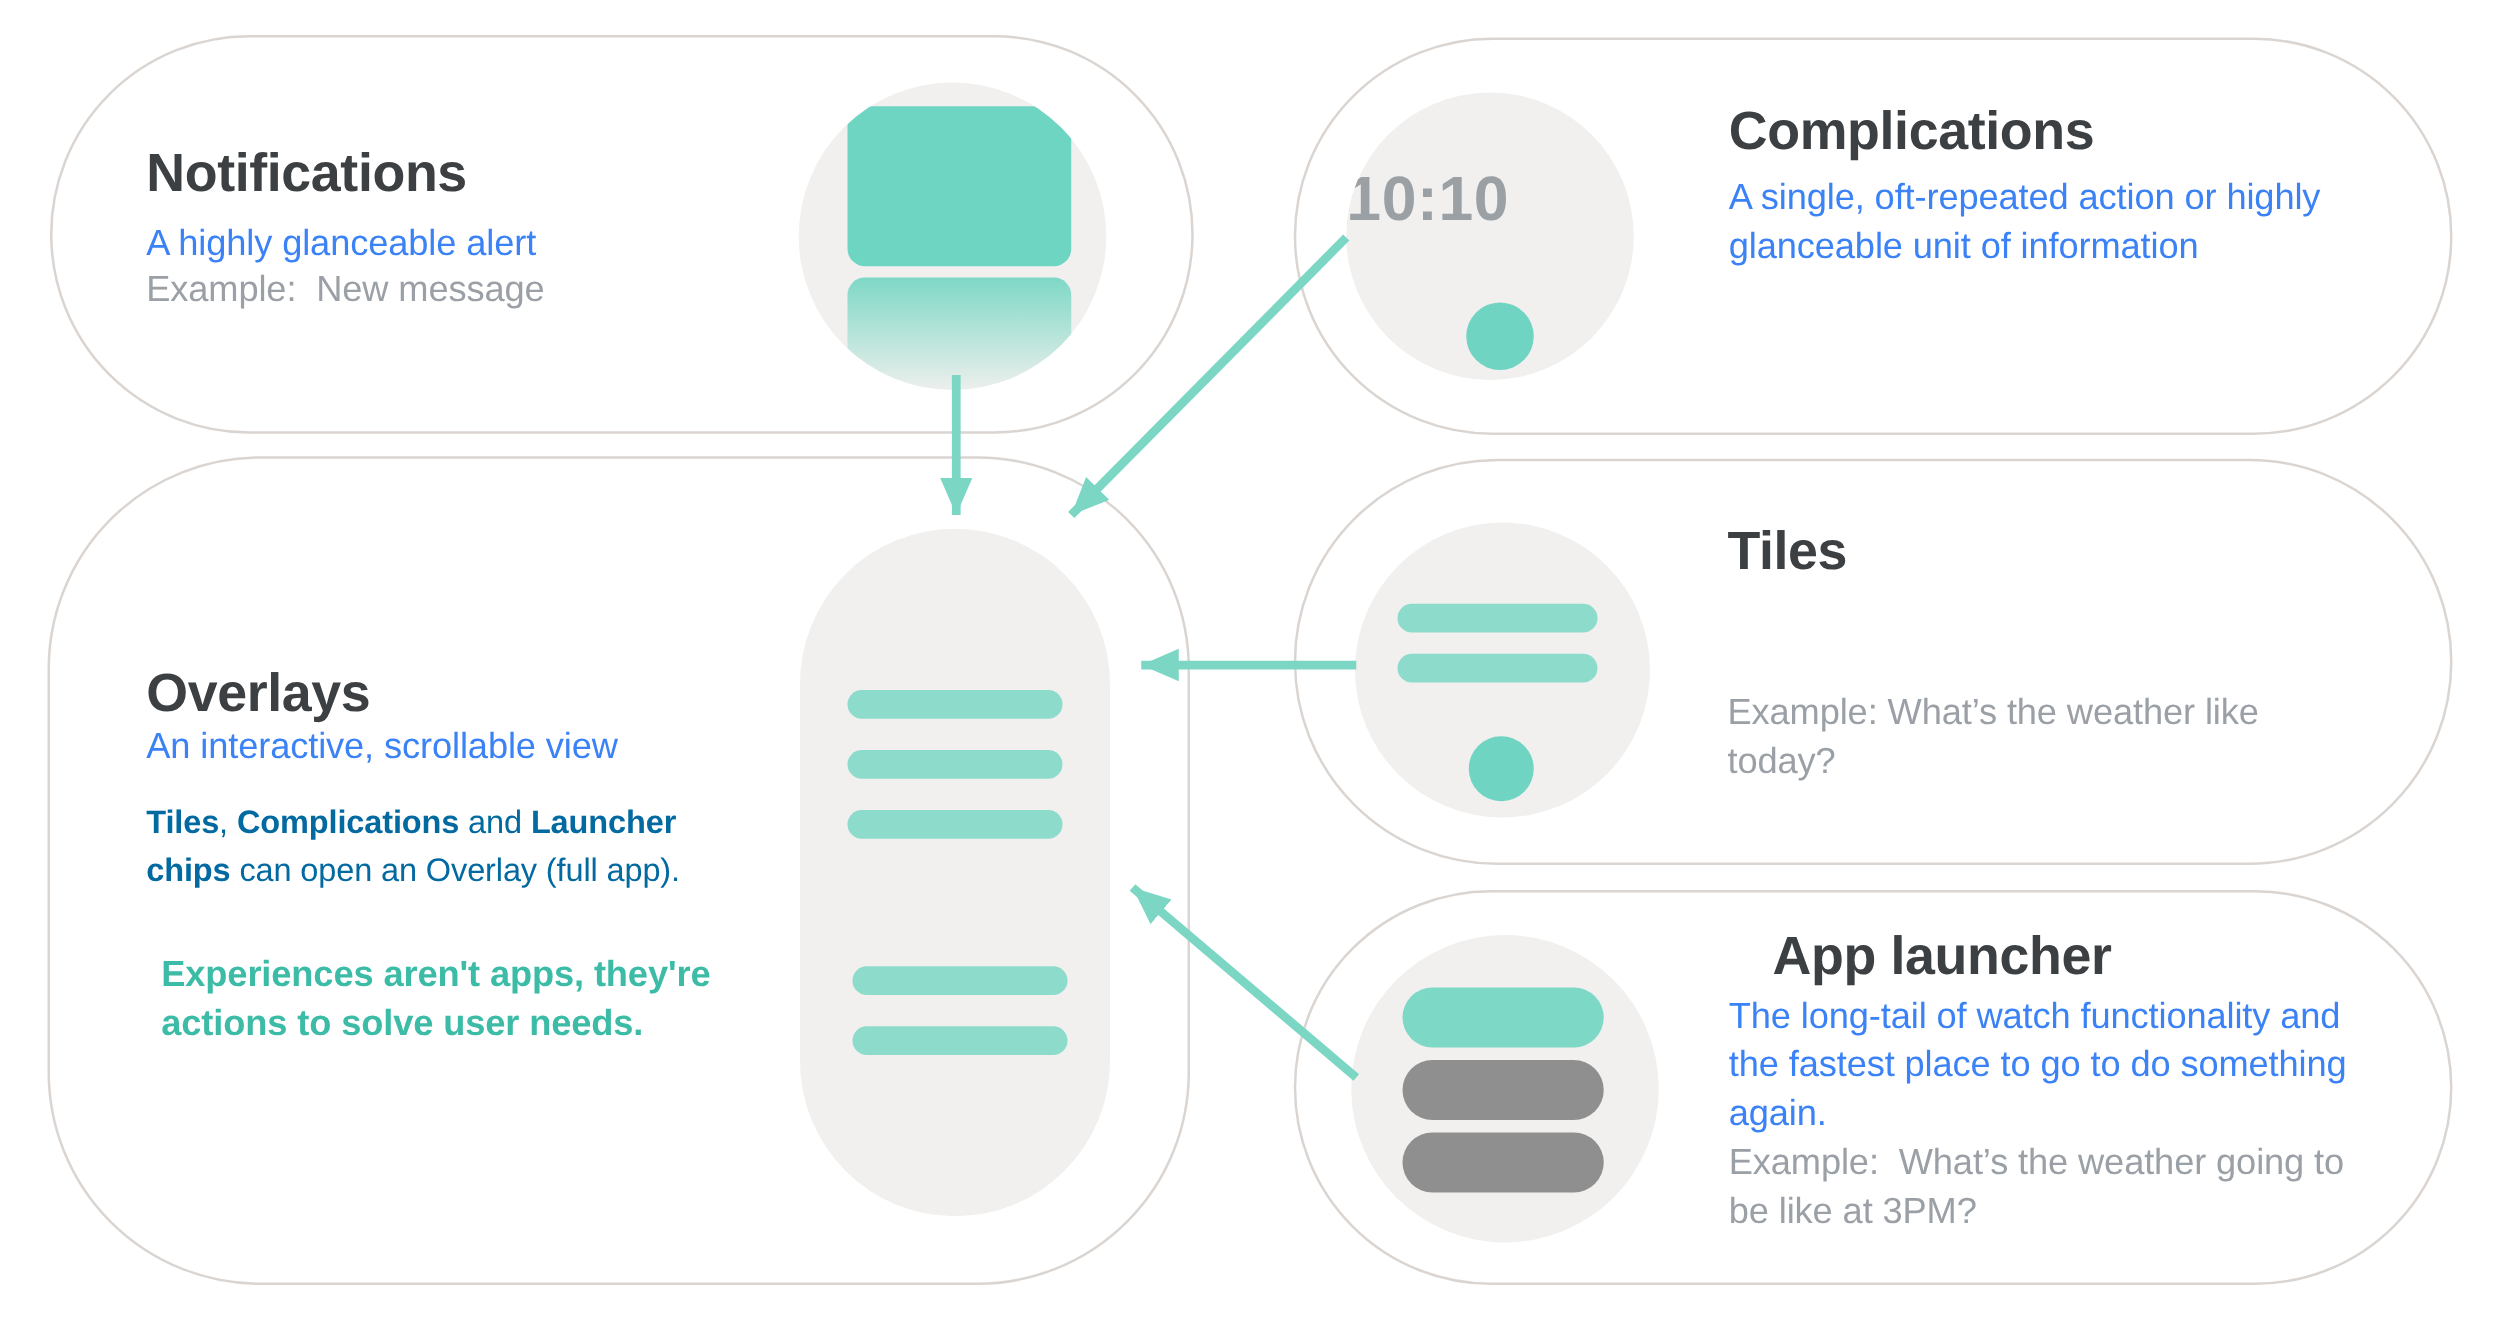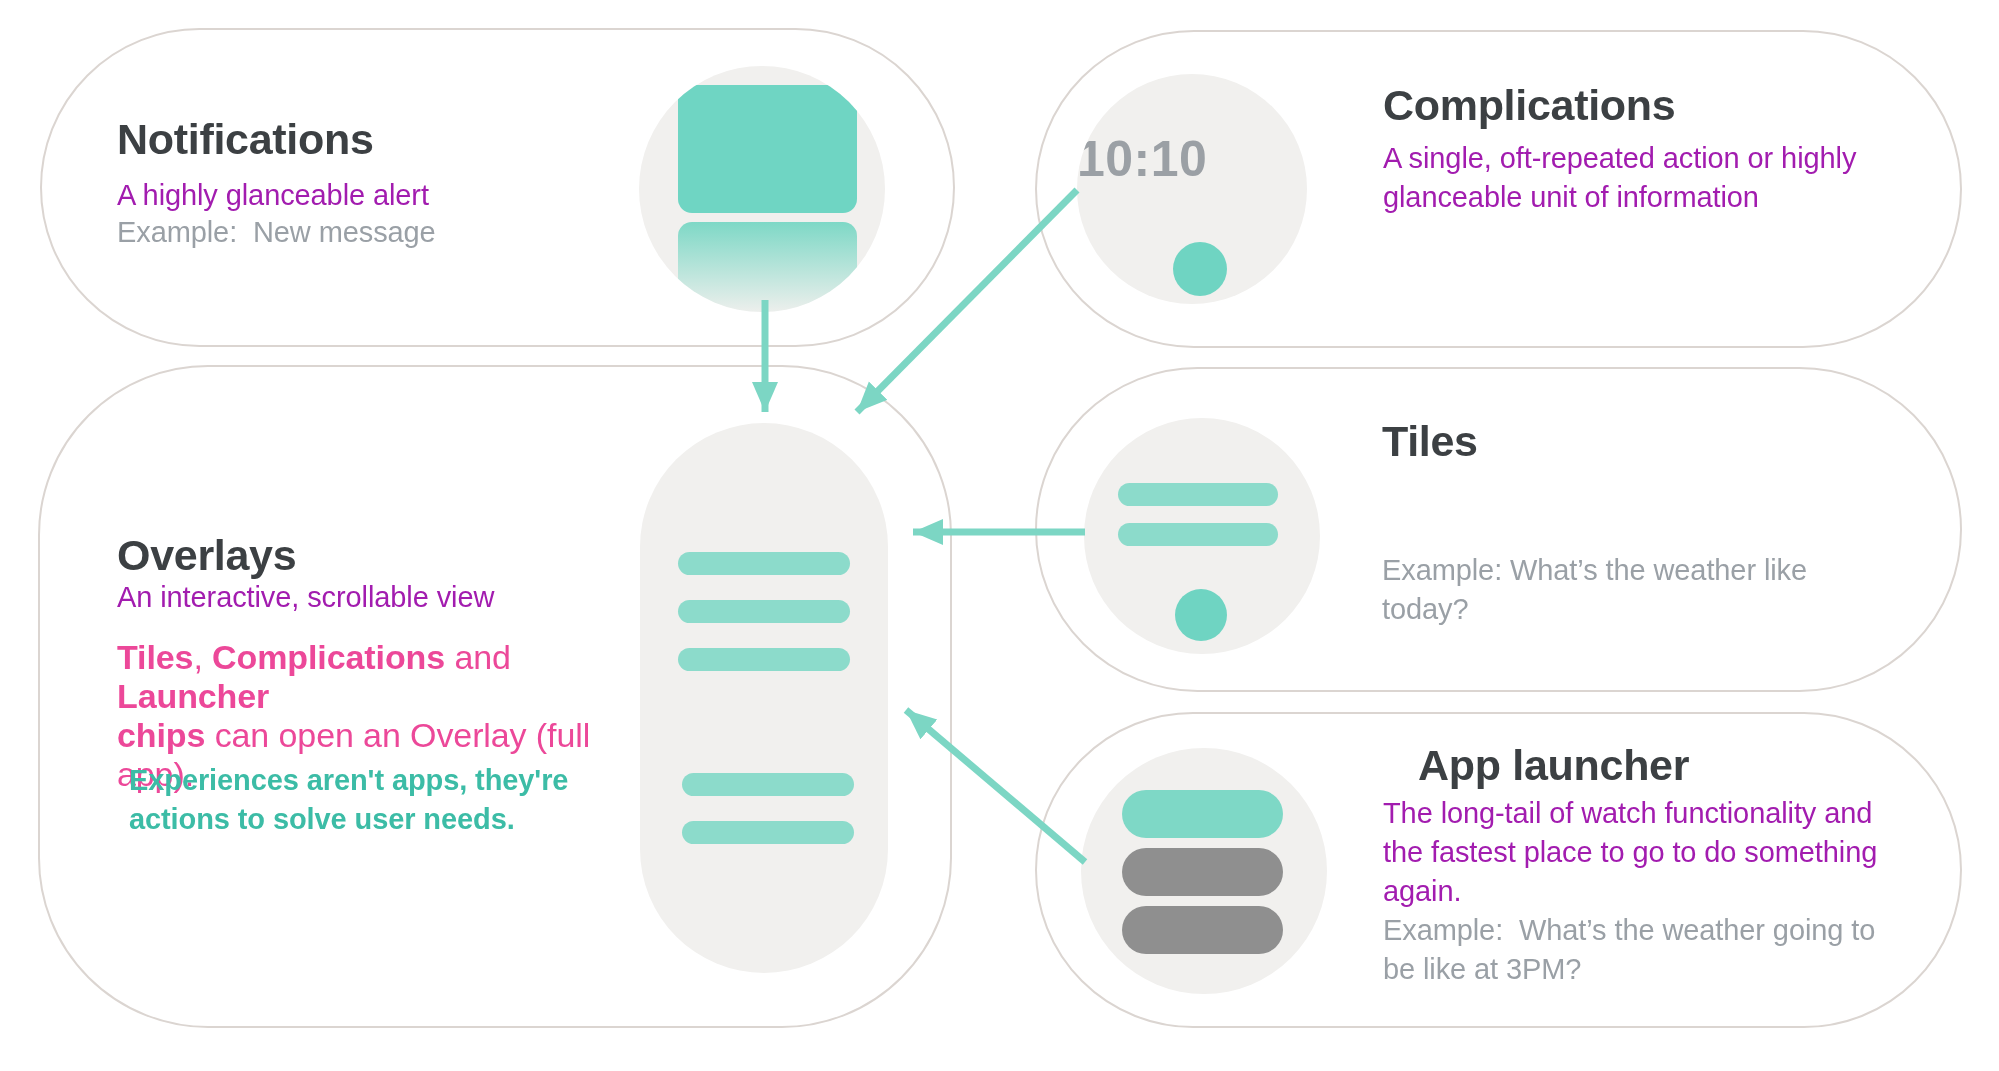--- a/index.html
+++ b/index.html
@@ -7,23 +7,23 @@
        font-family:"Liberation Sans","DejaVu Sans",sans-serif;
        -webkit-font-smoothing:antialiased;}
   .stage{position:absolute;inset:0;}
   .card{position:absolute;border:2px solid #DBD5D1;background:#ffffff;box-sizing:border-box;}
   .circle{position:absolute;background:#F1F0EE;border-radius:50%;overflow:hidden;}
   .pill-screen{position:absolute;background:#F1F0EE;}
   .tbar{position:absolute;background:#8CDBCB;border-radius:12px;}
   .tdot{position:absolute;background:#6FD4C2;border-radius:50%;}
   .gpill{position:absolute;border-radius:24px;}
   .title{position:absolute;font-size:43px;font-weight:600;color:#3C4043;letter-spacing:-0.3px;line-height:50px;white-space:nowrap;}
-  .body-text{position:absolute;font-size:29px;font-weight:400;color:#a21caf;line-height:39px;white-space:pre-line;letter-spacing:-0.1px;}
+  .body-text{position:absolute;font-size:29px;font-weight:400;color:#3b82f6;line-height:39px;white-space:pre-line;letter-spacing:-0.1px;}
   .example-text{position:absolute;font-size:29px;font-weight:400;color:#9AA0A6;line-height:39px;white-space:pre-wrap;letter-spacing:-0.1px;}
-  .note-text{position:absolute;font-size:34px;font-weight:400;color:#ec4899;line-height:39px;white-space:pre-line;letter-spacing:-0.1px;}
+  .note-text{position:absolute;font-size:26px;font-weight:400;color:#0369a1;line-height:39px;white-space:pre-line;letter-spacing:-0.1px;}
   .note-text .b{font-weight:700;}
   .highlight-text{position:absolute;font-size:29px;font-weight:700;color:#3CBCA6;line-height:39px;white-space:pre-line;letter-spacing:-0.1px;margin-left:12px;}
   .watch-time{position:absolute;font-size:50px;font-weight:600;color:#9BA0A5;letter-spacing:0.5px;}
   svg.arrows{position:absolute;left:0;top:0;pointer-events:none;}
 </style>
 </head>
 <body>
 
 <div class="stage">
 

